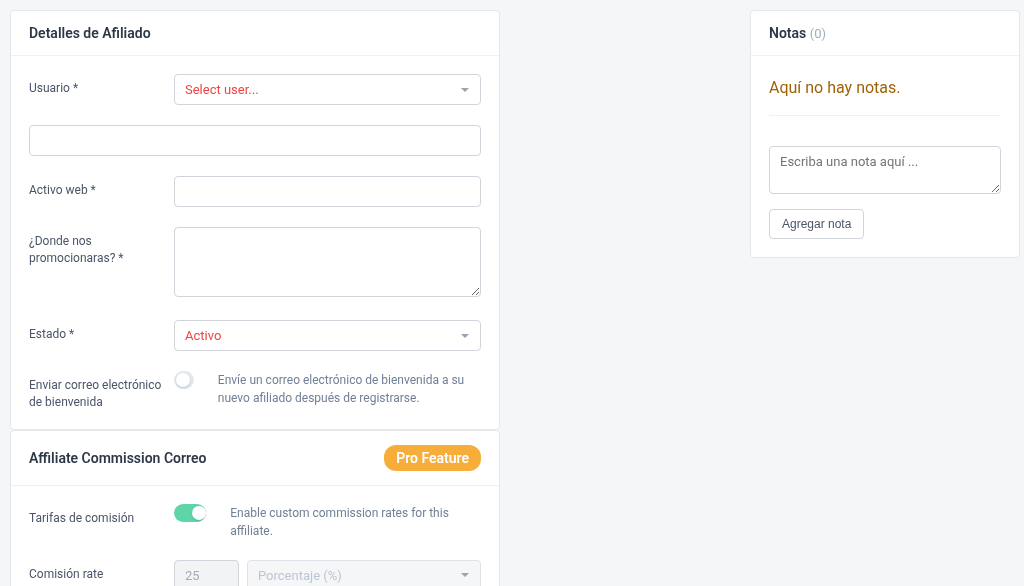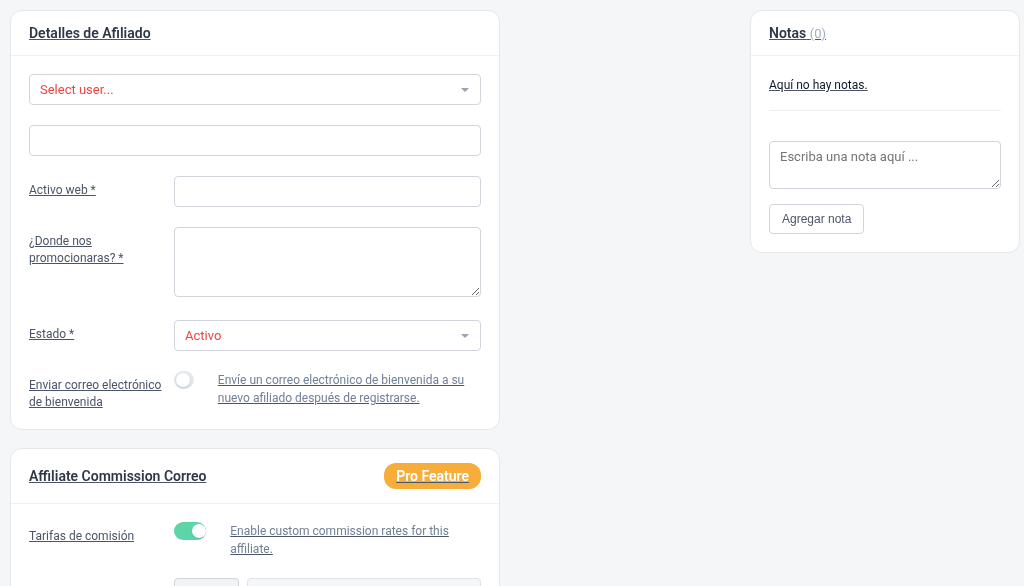--- a/index.html
+++ b/index.html
@@ -8,24 +8,22 @@
       background: #f4f6f8;
       color: #4a5568;
       font-size: 13px;
       padding: 10px;
     }
     .container { display: flex; gap: 250px; }
     .left-col { flex: 0 0 490px; }
     .right-col { flex: 0 0 270px; }
     .card {
       background: #fff;
-      border-radius: 12px;
+      border-radius: 4px;
       border: 1px solid #e5e7eb;
-      margin-bottom: 18px;
-      text-decoration: underline;
     }
     .card-header {
       padding: 14px 18px;
       border-bottom: 1px solid #f0f0f0;
       display: flex;
       align-items: center;
       justify-content: space-between;
     }
     .card-title {
       font-size: 14px;
@@ -144,22 +142,22 @@
       background: #f1f3f5;
       color: #a0aec0;
     }
     .double-control {
       display: flex;
       gap: 8px;
     }
     .double-control .input { flex: 0 0 65px; }
     .double-control .select-wrapper { flex: 1; }
     .notes-empty {
-      font-size: 12px;
-      color: #0f172a;
+      font-size: 16px;
+      color: #a16207;
       padding: 4px 0 18px;
     }
     .notes-input-section {
       border-top: 1px solid #f0f0f0;
       padding-top: 30px;
     }
     .notes-textarea {
       min-height: 48px;
       margin-bottom: 12px;
     }
@@ -169,20 +167,21 @@
 
 <div class="container">
   <div class="left-col">
 
     <div class="card">
       <div class="card-header">
         <div class="card-title">Detalles de Afiliado</div>
       </div>
       <div class="card-body">
         <div class="form-row">
+          <div class="form-label">Usuario *</div>
           <div class="form-control-wrap">
             <div class="select-wrapper">
               <select class="select">
                 <option>Select user...</option>
               </select>
             </div>
           </div>
         </div>
         <div class="form-row">
           <div class="form-control-wrap">

